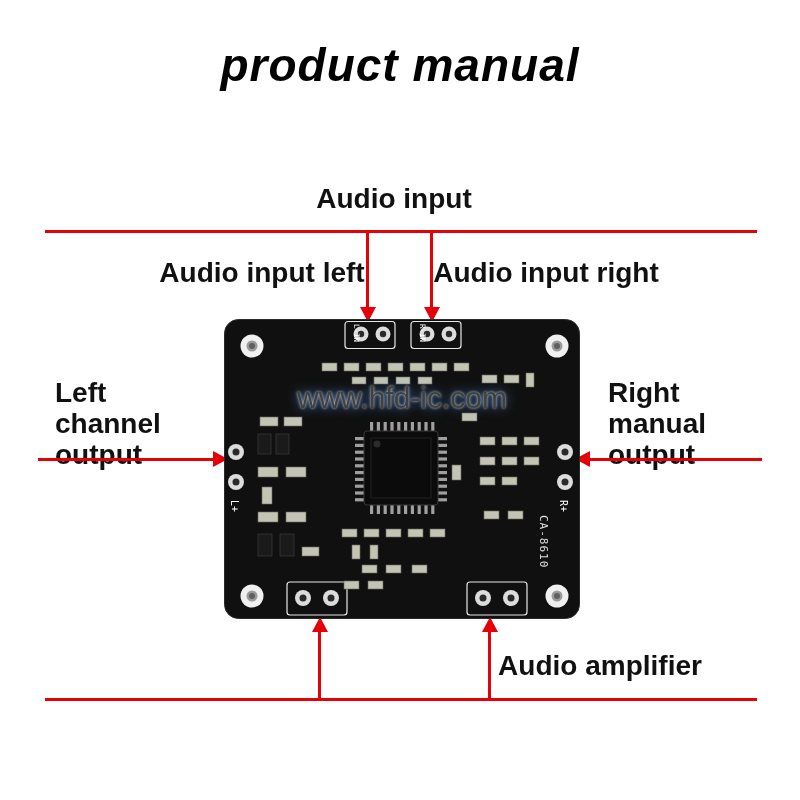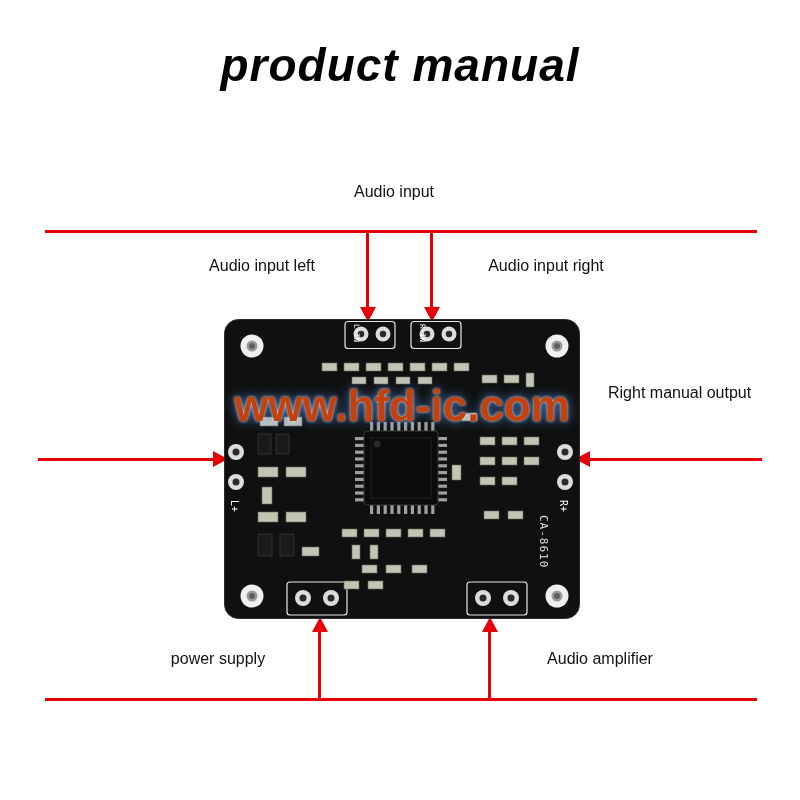--- a/index.html
+++ b/index.html
@@ -8,53 +8,53 @@
   }
   html,body{margin:0;padding:0;background:#ffffff;}
   .canvas{
     position:relative;width:800px;height:800px;background:#ffffff;
     font-family:"Liberation Sans",sans-serif;color:var(--ink);overflow:hidden;
   }
   .title{
     position:absolute;top:38px;left:0;width:100%;text-align:center;
     font-size:46px;font-weight:bold;font-style:italic;color:#000;letter-spacing:1px;
   }
-  .lbl{position:absolute;font-size:16px;color:var(--ink);}
+  .lbl{position:absolute;font-size:28px;color:var(--ink);font-weight:bold;}
   .lbl.center{transform:translateX(-50%);white-space:nowrap;}
   .lbl.block{line-height:31px;}
   .hline{position:absolute;height:3px;background:var(--red);}
   .vline{position:absolute;width:3px;background:var(--red);}
   .arr{position:absolute;width:0;height:0;}
   .arr.down{border-left:8px solid transparent;border-right:8px solid transparent;border-top:15px solid var(--red);}
   .arr.up{border-left:8px solid transparent;border-right:8px solid transparent;border-bottom:15px solid var(--red);}
   .arr.right{border-top:8px solid transparent;border-bottom:8px solid transparent;border-left:15px solid var(--red);}
   .arr.left{border-top:8px solid transparent;border-bottom:8px solid transparent;border-right:15px solid var(--red);}
   .board-wrap{position:absolute;left:224px;top:319px;width:356px;height:300px;}
   .watermark{
     position:absolute;left:212px;top:381px;width:380px;text-align:center;
-    font-size:44px;font-weight:bold;color:#c2410c;letter-spacing:0px;
+    font-size:30px;font-weight:normal;color:#404040;letter-spacing:0px;
     text-shadow:0 0 3px rgba(255,255,255,0.85),0 0 12px rgba(90,160,255,0.85);
     pointer-events:none;
   }
   svg text{font-family:"DejaVu Sans Mono","Liberation Mono",monospace;}
 </style>
 </head>
 <body>
 
 <div class="canvas">
 
   <div class="title">product manual</div>
 
   <div class="lbl center" style="left:394px;top:183px;">Audio input</div>
   <div class="lbl center" style="left:546px;top:257px;">Audio input right</div>
   <div class="lbl center" style="left:262px;top:257px;">Audio input left</div>
 
+  <div class="lbl block" style="left:55px;top:377px;width:150px;">Left channel output</div>
   <div class="lbl block" style="left:608px;top:377px;width:150px;">Right manual output</div>
 
-  <div class="lbl center" style="left:218px;top:650px;">power supply</div>
   <div class="lbl center" style="left:600px;top:650px;">Audio amplifier</div>
 
   <div class="hline" style="left:45px;top:230px;width:712px;"></div>
 
   <div class="vline" style="left:366px;top:232px;height:76px;"></div>
   <div class="arr down" style="left:360px;top:307px;"></div>
 
   <div class="vline" style="left:430px;top:232px;height:76px;"></div>
   <div class="arr down" style="left:424px;top:307px;"></div>
 

